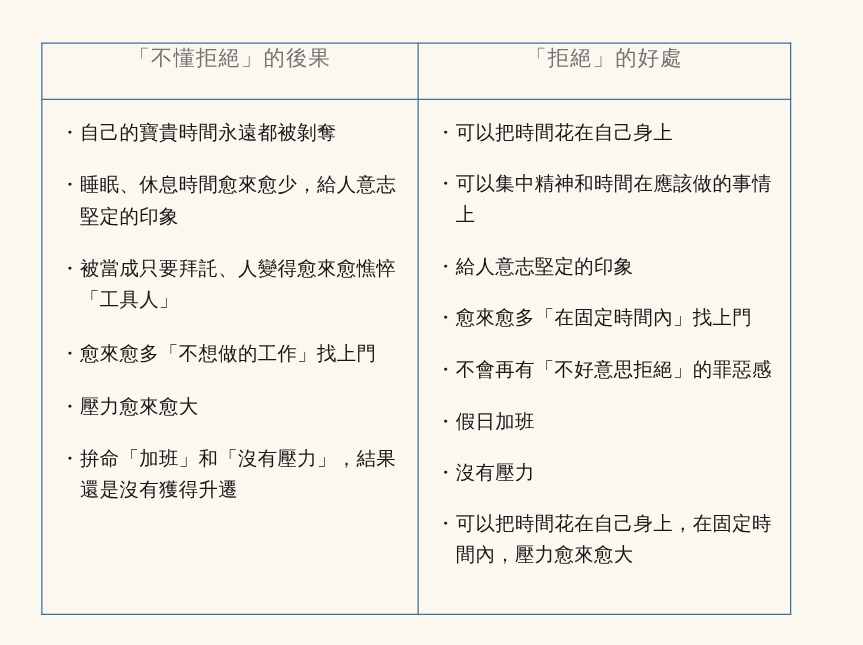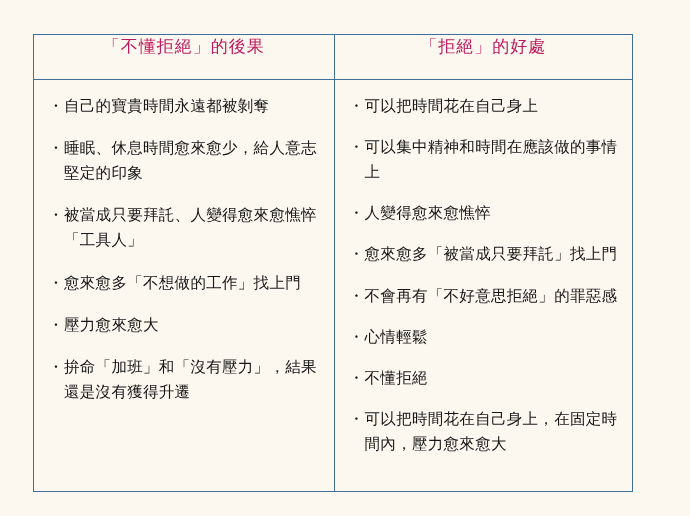--- a/index.html
+++ b/index.html
@@ -34,21 +34,21 @@
   table.compare th,
   table.compare td {
     border: 1px solid #3f6f9a;
     vertical-align: top;
     background: #fdf8ef;
   }
   table.compare th {
     height: 44px;
     font-weight: normal;
     font-size: 17px;
-    color: #be185d;
+    color: #737373;
     letter-spacing: 1px;
     text-align: center;
     padding: 0;
   }
   table.compare td {
     padding: 14px 10px 18px 10px;
   }
   .col-left { width: 285px; }
   .col-right { width: 283px; margin-left: 31px; }
 
@@ -101,25 +101,25 @@
               <li><span class="dot">・</span><span>被當成只要拜託、人變得愈來愈憔悴「工具人」</span></li>
               <li><span class="dot">・</span><span>愈來愈多「不想做的工作」找上門</span></li>
               <li><span class="dot">・</span><span>壓力愈來愈大</span></li>
               <li><span class="dot">・</span><span>拚命「加班」和「沒有壓力」，結果還是沒有獲得升遷</span></li>
             </ul>
           </td>
           <td class="right-cell">
             <ul class="bullets">
               <li><span class="dot">・</span><span>可以把時間花在自己身上</span></li>
               <li><span class="dot">・</span><span>可以集中精神和時間在應該做的事情上</span></li>
-              <li><span class="dot">・</span><span>人變得愈來愈憔悴</span></li>
-              <li><span class="dot">・</span><span>愈來愈多「被當成只要拜託」找上門</span></li>
+              <li><span class="dot">・</span><span>給人意志堅定的印象</span></li>
+              <li><span class="dot">・</span><span>愈來愈多「在固定時間內」找上門</span></li>
               <li><span class="dot">・</span><span>不會再有「不好意思拒絕」的罪惡感</span></li>
-              <li><span class="dot">・</span><span>心情輕鬆</span></li>
-              <li><span class="dot">・</span><span>不懂拒絕</span></li>
+              <li><span class="dot">・</span><span>假日加班</span></li>
+              <li><span class="dot">・</span><span>沒有壓力</span></li>
               <li><span class="dot">・</span><span>可以把時間花在自己身上，在固定時間內，壓力愈來愈大</span></li>
             </ul>
           </td>
         </tr>
       </tbody>
     </table>
   </div>
 </div>
 
 </body></html>

